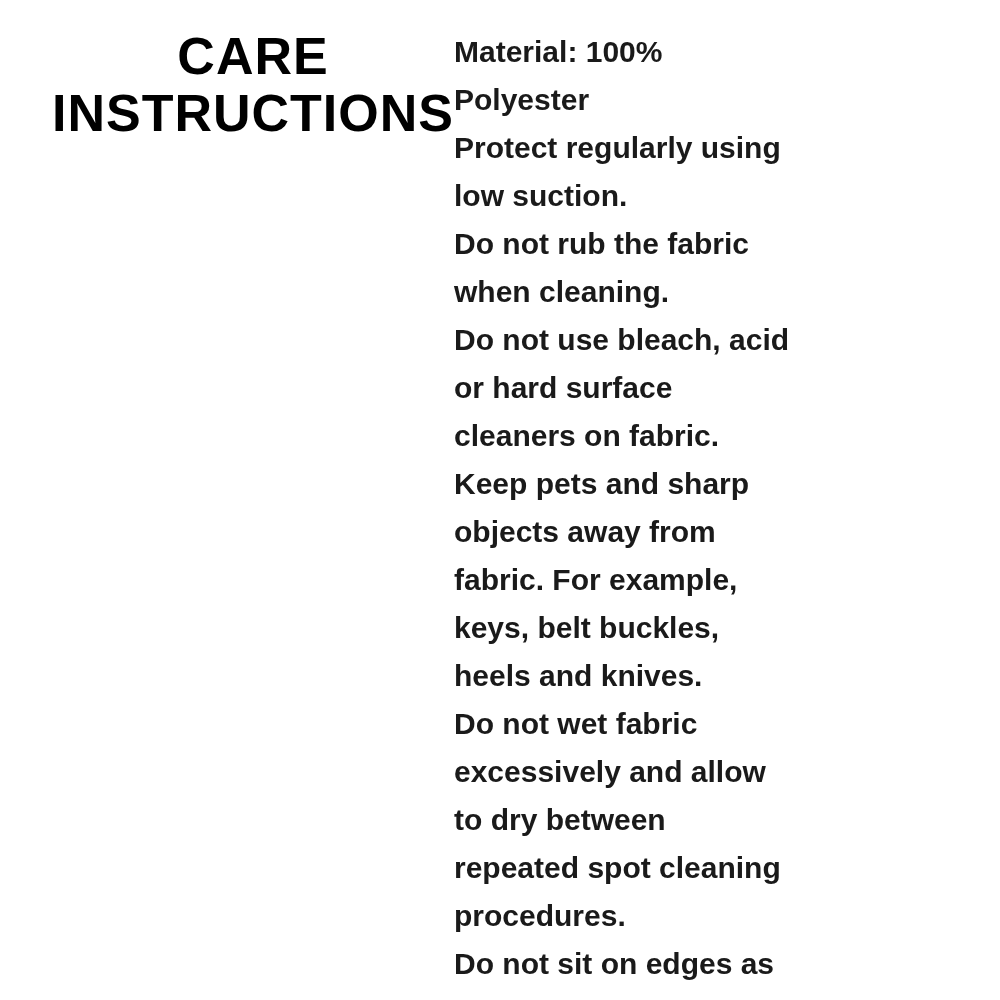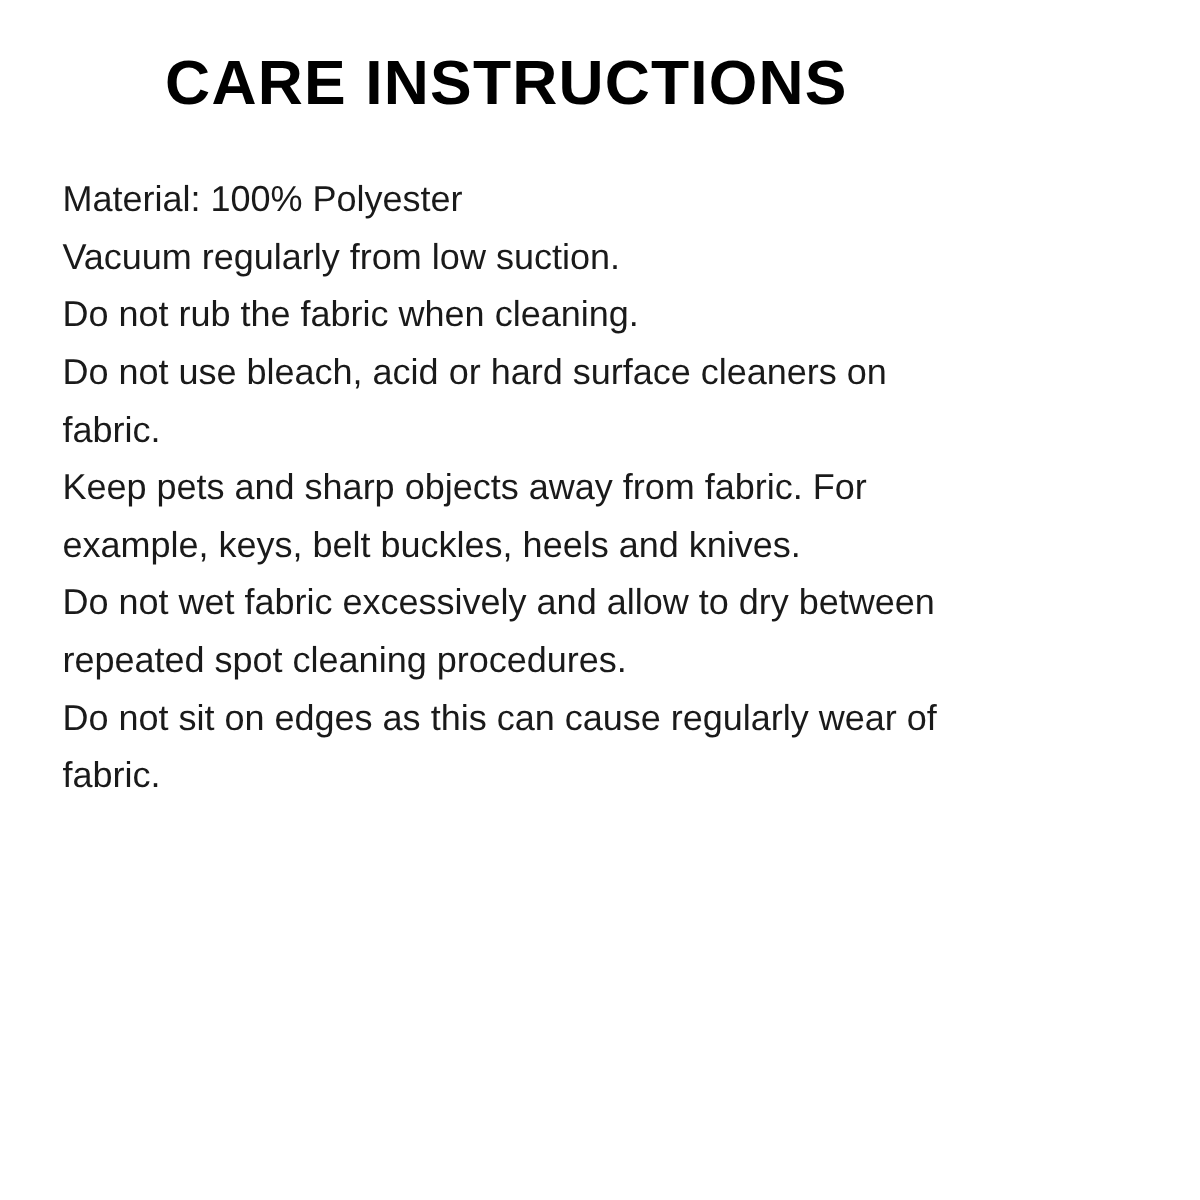--- a/index.html
+++ b/index.html
@@ -11,51 +11,52 @@
     width: 1000px;
     height: 1000px;
     font-family: "Liberation Sans", sans-serif;
     color: #111111;
     overflow: hidden;
   }
   .page {
     width: 832px;
     height: 1000px;
     box-sizing: border-box;
-    padding: 42px 40px 20px 52px;
+    padding: 28px 40px 20px 52px;
     display: flex;
-    flex-direction: column;
+    flex-direction: row;
   }
   .title {
     text-align: center;
     font-size: 52px;
     font-weight: 800;
     letter-spacing: 1px;
     margin: 0 0 44px 0;
     line-height: 1.1;
     color: #000000;
   }
   .body-lines {
     font-size: 30px;
     line-height: 48px;
     color: #1a1a1a;
     max-width: 920px;
   }
   .line {
     margin: 0;
     white-space: normal;
+    font-weight: bold;
   }
 </style>
 </head>
 <body>
 
 <div class="page">
   <h1 class="title">CARE INSTRUCTIONS</h1>
   <div class="body-lines">
     <p class="line">Material: 100% Polyester</p>
-    <p class="line">Vacuum regularly from low suction.</p>
+    <p class="line">Protect regularly using low suction.</p>
     <p class="line">Do not rub the fabric when cleaning.</p>
     <p class="line">Do not use bleach, acid or hard surface cleaners on fabric.</p>
     <p class="line">Keep pets and sharp objects away from fabric. For example, keys, belt buckles, heels and knives.</p>
     <p class="line">Do not wet fabric excessively and allow to dry between repeated spot cleaning procedures.</p>
     <p class="line">Do not sit on edges as this can cause regularly wear of fabric.</p>
   </div>
 </div>
 
 </body></html>

